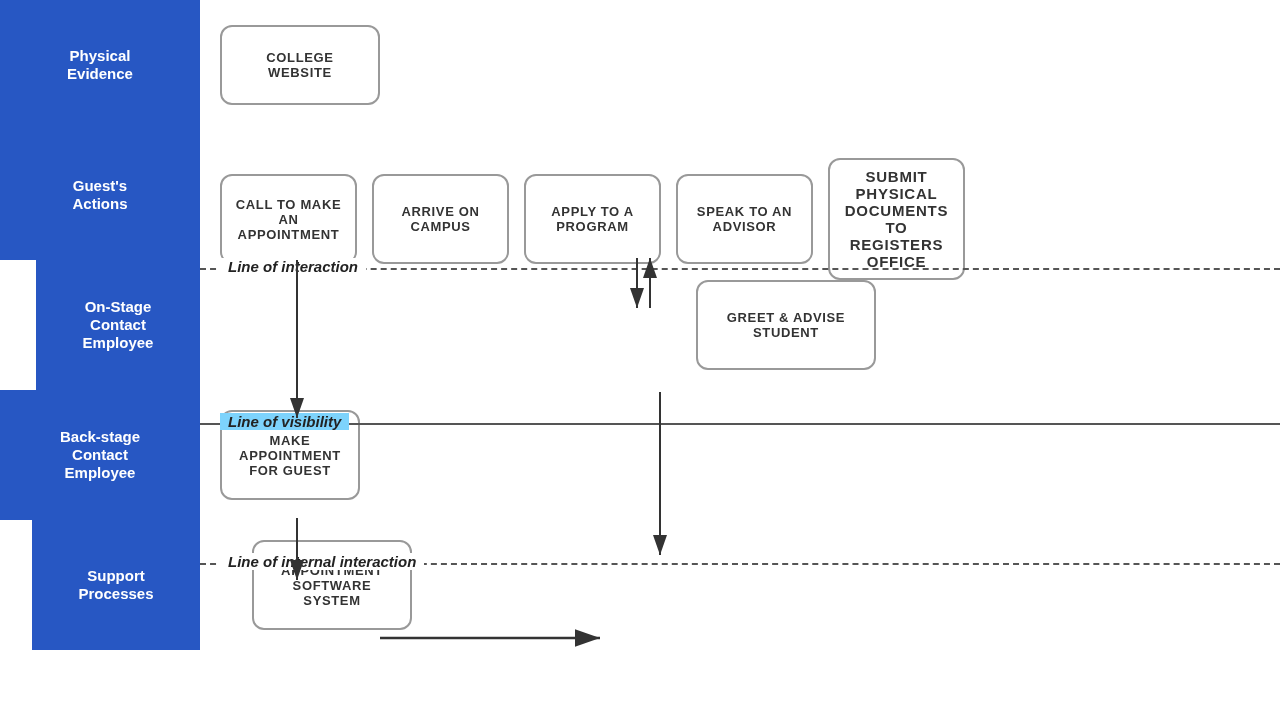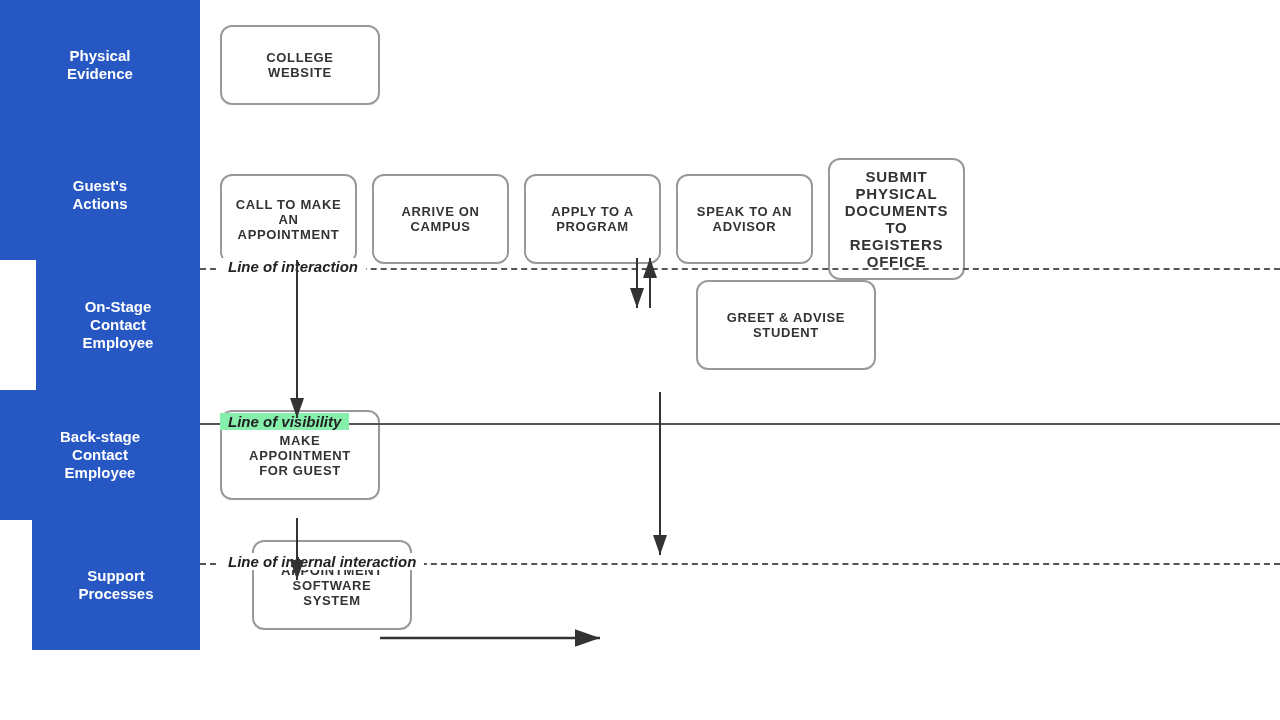--- a/index.html
+++ b/index.html
@@ -68,21 +68,21 @@
     
     .guest-row { gap: 15px; }
     .guest-box { width: 137px; min-height: 90px; margin-top: 48px; }
 
     
     .onstage-row { align-items: flex-end; padding-bottom: 20px; }
     .onstage-box { width: 180px; min-height: 90px; }
 
     
     .backstage-row { align-items: flex-start; padding-top: 20px; }
-    .backstage-box { width: 160px; min-height: 90px; }
+    .backstage-box { width: 140px; min-height: 90px; }
 
     
     .support-row { align-items: flex-start; padding-top: 20px; }
     .support-box { width: 160px; min-height: 90px; }
 
     
     .separator {
       position: absolute;
       left: 0;
       right: 0;
@@ -175,21 +175,21 @@
 
 </div>
 
 <div class="separator" style="position:absolute; top:258px; left:0; right:0;">
   <div class="dashed-line" style="position:absolute; left:200px; right:0; top:10px;"></div>
   <span class="sep-label" style="margin-left:220px; position:relative; z-index:4; background:#fff;">Line of interaction</span>
 </div>
 
 <div class="separator" style="position:absolute; top:413px; left:0; right:0;">
   <div class="solid-line" style="position:absolute; left:200px; right:0; top:10px;"></div>
-  <span class="sep-label" style="margin-left:220px; position:relative; z-index:4; background:#86efac;">Line of visibility</span>
+  <span class="sep-label" style="margin-left:220px; position:relative; z-index:4; background:#7dd3fc;">Line of visibility</span>
 </div>
 
 <div class="separator" style="position:absolute; top:553px; left:0; right:0;">
   <div class="dashed-line" style="position:absolute; left:200px; right:0; top:10px;"></div>
   <span class="sep-label" style="margin-left:220px; position:relative; z-index:4; background:#fff;">Line of internal interaction</span>
 </div>
 
 <svg class="arrows" viewBox="0 0 1280 720" xmlns="http://www.w3.org/2000/svg">
   <defs>
     <marker id="arrowhead" markerWidth="10" markerHeight="7" refX="10" refY="3.5" orient="auto">

